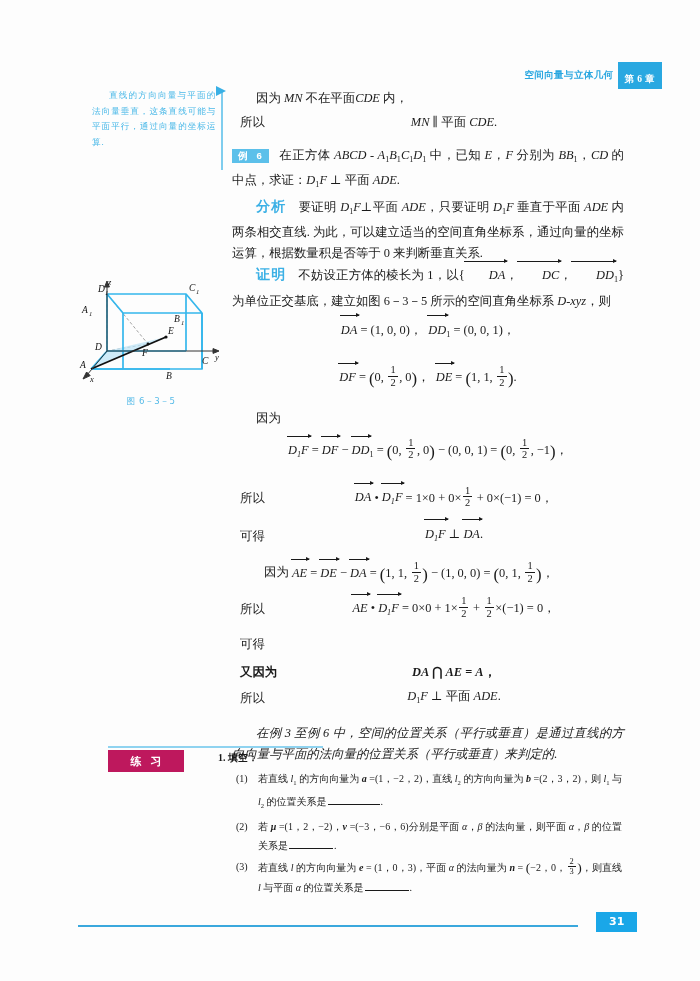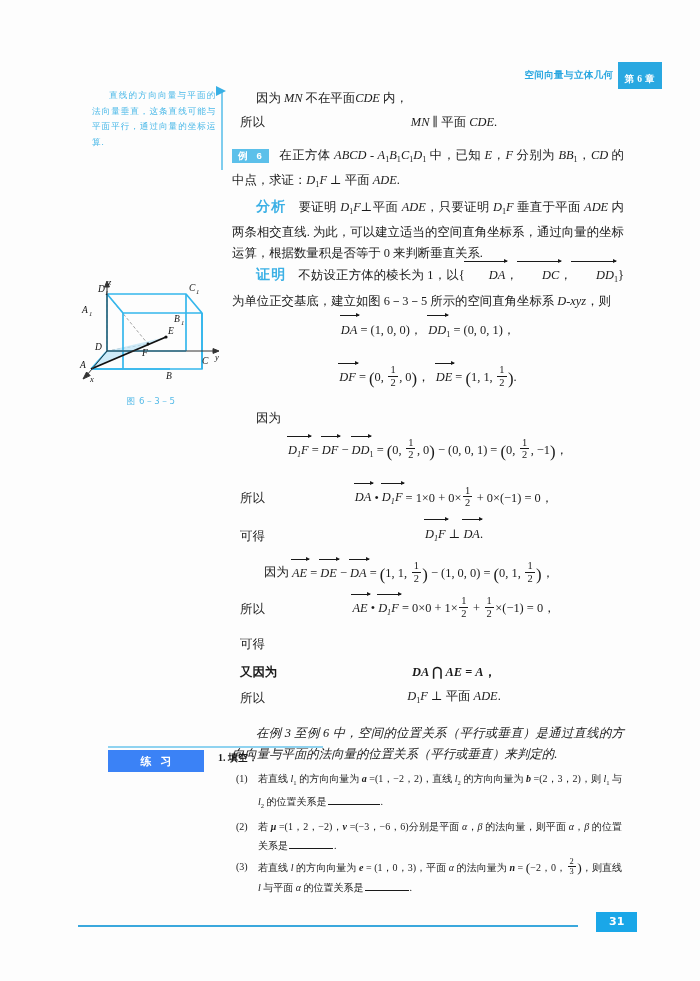--- a/index.html
+++ b/index.html
@@ -191,23 +191,23 @@
     color: #57bbe8;
     margin-top: 2px;
     letter-spacing: 0.6px;
   }
 
   
   .exbox {
     position: absolute;
     left: 108px;
     top: 750px;
-    width: 96px;
+    width: 76px;
     height: 22px;
-    background: #3b82f6;
+    background: #be185d;
     color: #ffffff;
     font-family: "DejaVu Sans", sans-serif;
     font-size: 11px;
     font-weight: bold;
     letter-spacing: 9px;
     text-indent: 9px;
     display: flex;
     align-items: center;
     justify-content: center;
   }

